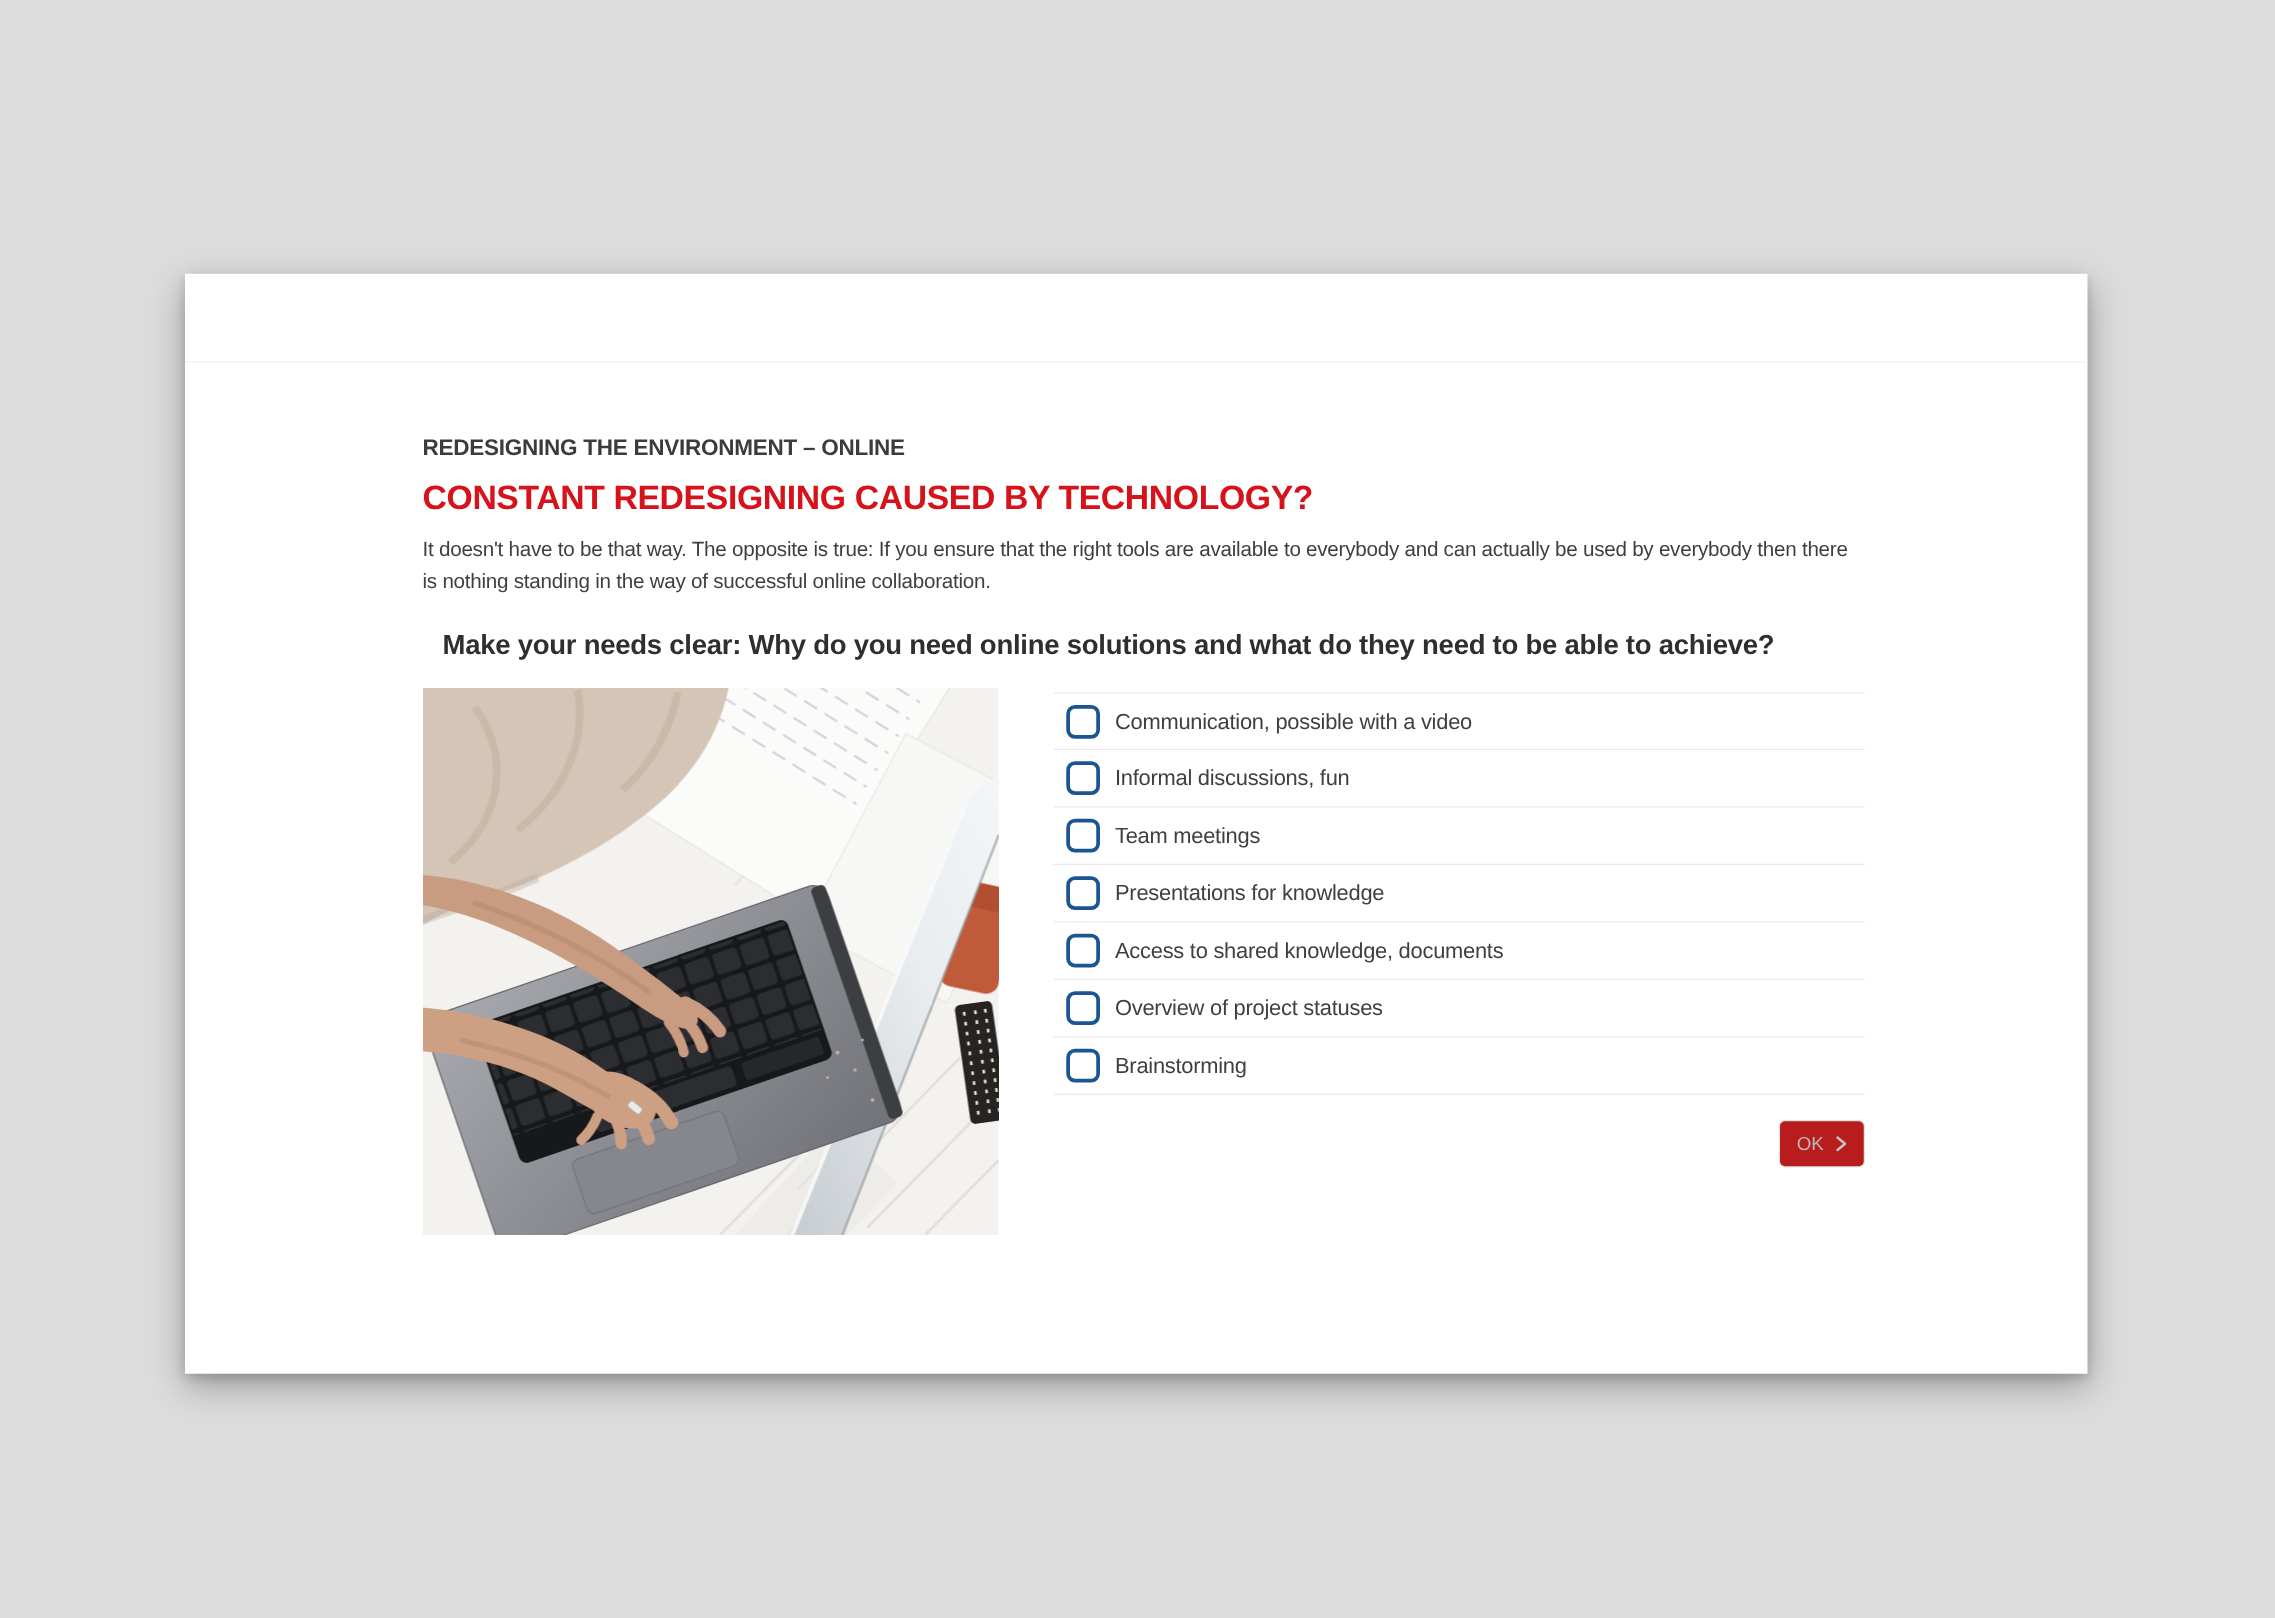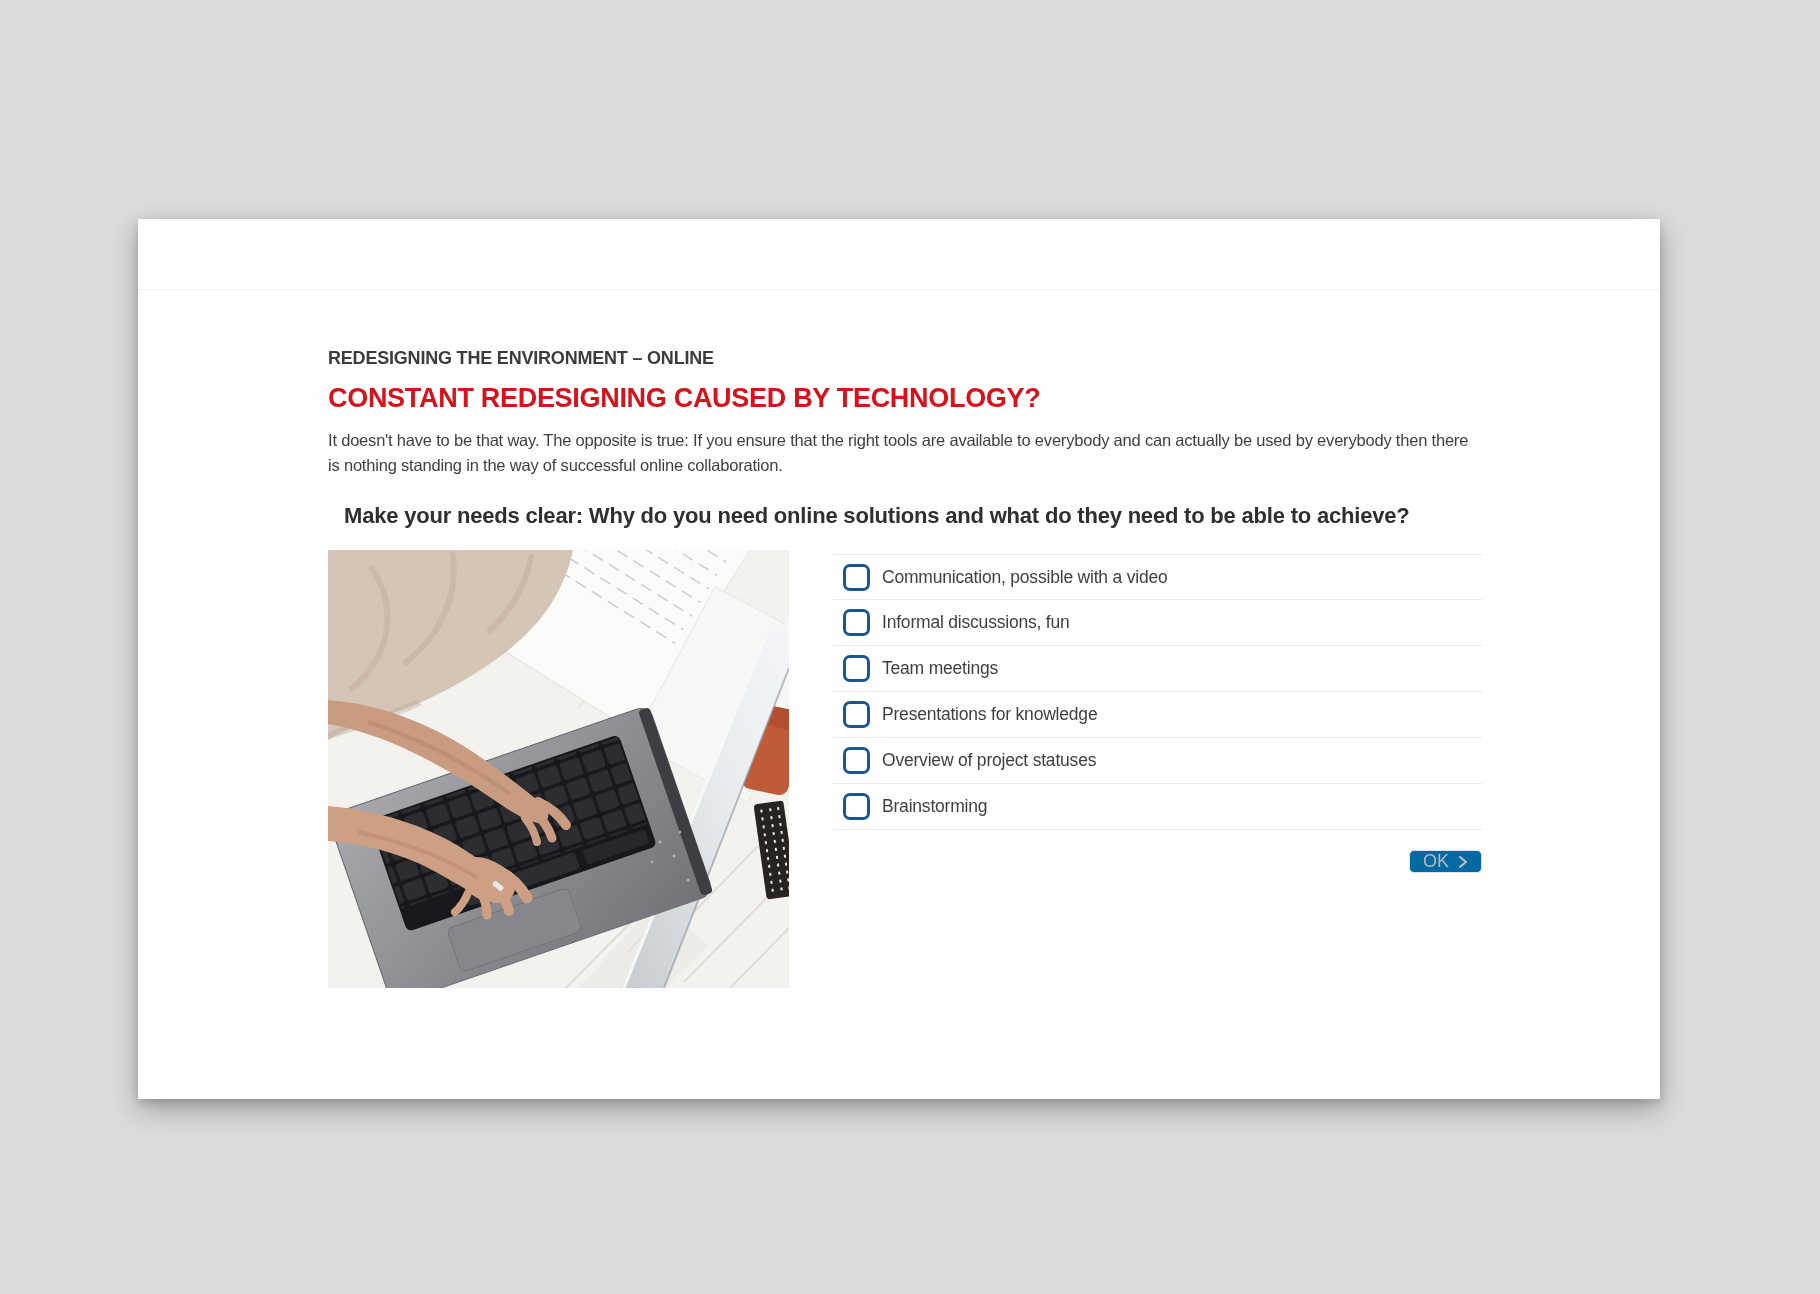--- a/index.html
+++ b/index.html
@@ -4,21 +4,21 @@
 <style>
   * { box-sizing: border-box; }
   html,body { margin:0; padding:0; }
   body {
     width:1820px; height:1294px; position:relative; overflow:hidden;
     background: var(--page-bg, #dcdcdc);
     font-family: "Liberation Sans", "DejaVu Sans", sans-serif;
     color: var(--text-dark, #3c3c3b);
   }
   .card {
-    position:absolute; left:138px; top:219px; width:1522px; height:880px;
+    position:absolute; left:148px; top:219px; width:1522px; height:880px;
     background:#ffffff;
     box-shadow: 0 10px 26px rgba(0,0,0,0.30), 0 3px 8px rgba(0,0,0,0.14);
   }
   .card-header { height:71px; border-bottom:1px solid #f1f1f1; }
   .content { padding: 0 178px 0 190px; }
 
   .kicker {
     margin-top:58px; font-size:18px; font-weight:bold;
     letter-spacing:-0.2px; color:#3c3c3b;
   }
@@ -52,23 +52,23 @@
   .checkbox {
     width:27px; height:27px; flex:none; margin-left:10px;
     border:3px solid var(--checkbox-blue, #1b5692); border-radius:7px;
     background:#ffffff; cursor:pointer;
   }
   .check-label { margin-left:12px; font-size:17.5px; letter-spacing:-0.2px; color:#3f3f3e; }
 
   .actions { display:flex; justify-content:flex-end; margin-top:20px; }
   .ok-button {
     display:inline-flex; align-items:center; gap:9px;
-    height:23px; padding:0 13px;
-    background:#0369a1; border:1px solid #e3e3e3; border-radius:5px;
-    font-family:inherit; font-size:18px; color:#b9b9b9; letter-spacing:0;
+    height:38px; padding:0 13px;
+    background:#b91c1c; border:1px solid #e3e3e3; border-radius:5px;
+    font-family:inherit; font-size:15px; color:#b9b9b9; letter-spacing:0;
   }
   .ok-button.disabled { cursor:default; }
   .ok-button .chev { display:inline-flex; }
 </style>
 </head>
 <body>
 
 <div class="card">
   <div class="card-header"></div>
 
@@ -202,20 +202,24 @@
           <li class="check-row">
             <span class="checkbox" role="checkbox" aria-checked="false"></span>
             <span class="check-label">Team meetings</span>
           </li>
           <li class="check-row">
             <span class="checkbox" role="checkbox" aria-checked="false"></span>
             <span class="check-label">Presentations for knowledge</span>
           </li>
           <li class="check-row">
             <span class="checkbox" role="checkbox" aria-checked="false"></span>
+            <span class="check-label">Access to shared knowledge, documents</span>
+          </li>
+          <li class="check-row">
+            <span class="checkbox" role="checkbox" aria-checked="false"></span>
             <span class="check-label">Overview of project statuses</span>
           </li>
           <li class="check-row">
             <span class="checkbox" role="checkbox" aria-checked="false"></span>
             <span class="check-label">Brainstorming</span>
           </li>
         </ul>
 
         <div class="actions">
           <button class="ok-button disabled" id="ok-button" type="button" disabled="">

